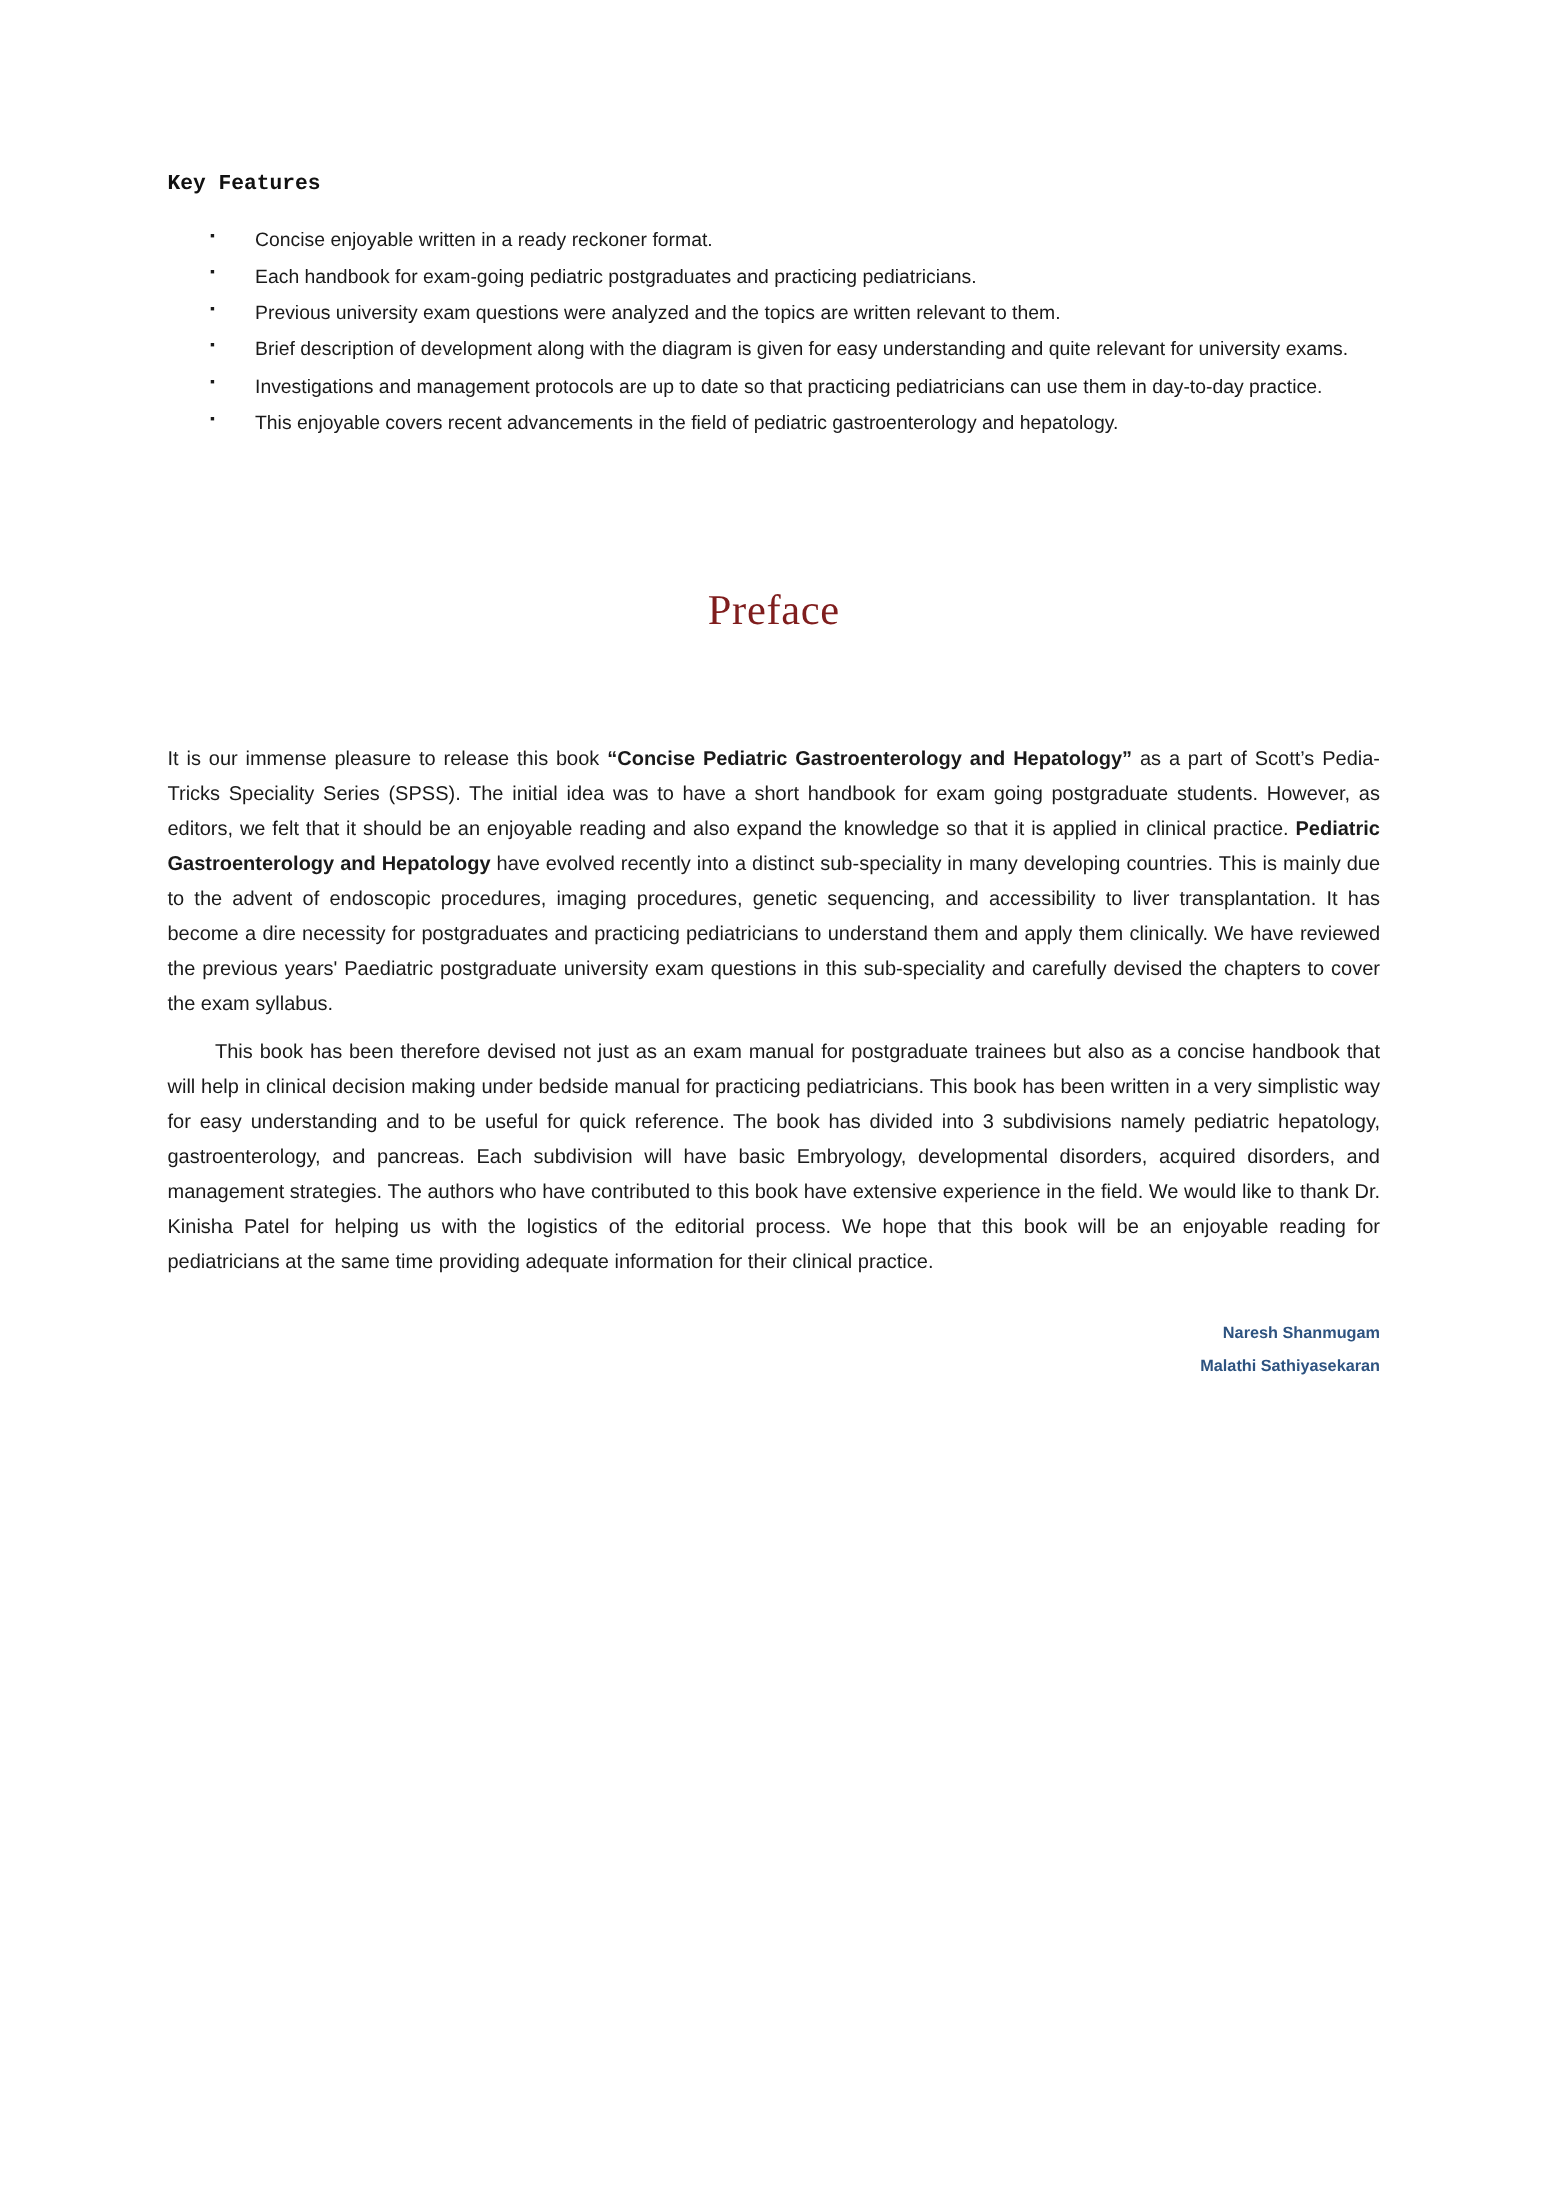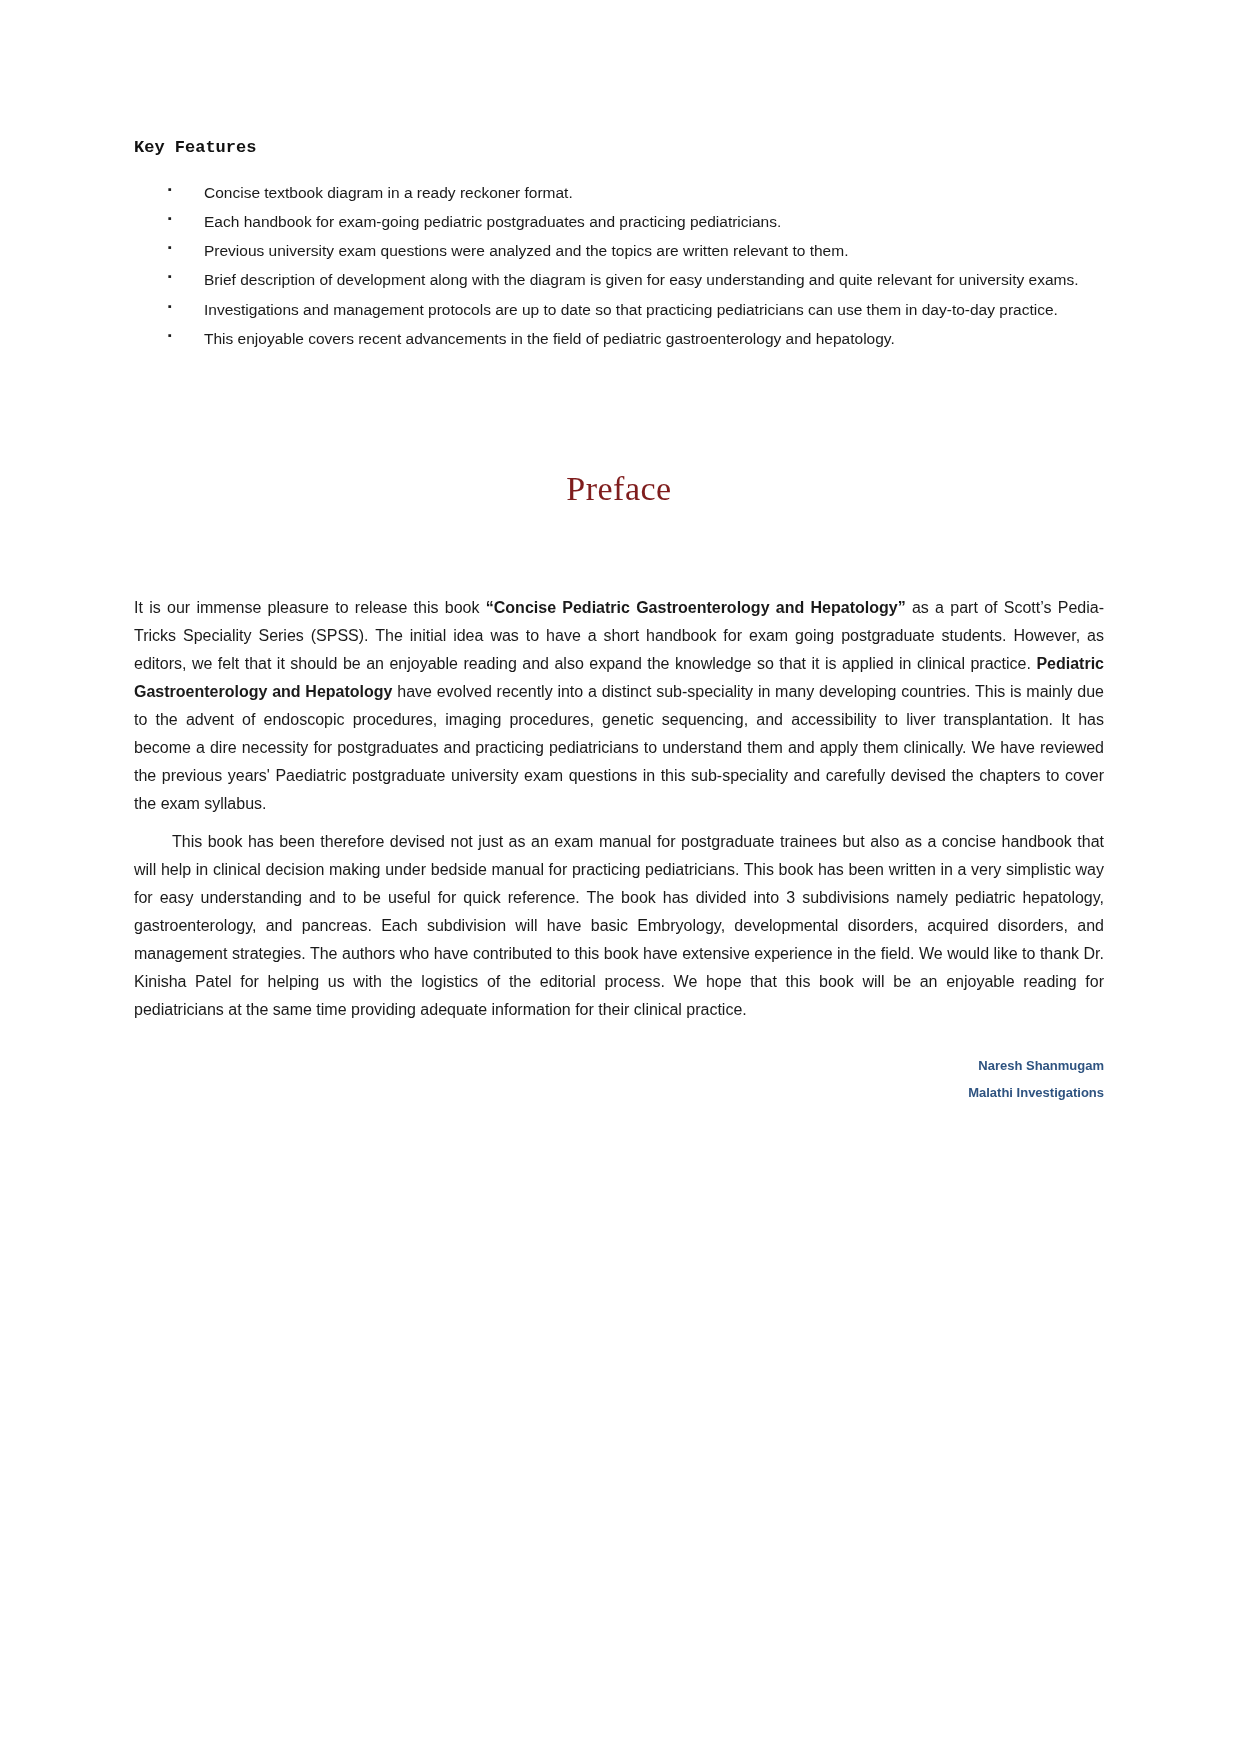--- a/index.html
+++ b/index.html
@@ -80,21 +80,21 @@
 </head>
 <body>
 
 <div class="page">
 
   <h2 class="key-features-heading">Key Features</h2>
 
   <ul class="key-features-list">
     <li>
       <span class="bullet">▪</span>
-      <span>Concise textbook diagram in a ready reckoner format.</span>
+      <span>Concise enjoyable written in a ready reckoner format.</span>
     </li>
     <li>
       <span class="bullet">▪</span>
       <span>Each handbook for exam-going pediatric postgraduates and practicing pediatricians.</span>
     </li>
     <li>
       <span class="bullet">▪</span>
       <span>Previous university exam questions were analyzed and the topics are written relevant to them.</span>
     </li>
     <li>
@@ -114,16 +114,16 @@
   <h1 class="preface-title">Preface</h1>
 
   <div class="preface-body">
     <p class="preface-paragraph"><span>It is our immense pleasure to release this book </span><span style="font-weight: bold;">“Concise Pediatric Gastroenterology and Hepatology”</span><span> as a part of Scott’s Pedia-Tricks Speciality Series (SPSS). The initial idea was to have a short handbook for exam going postgraduate students. However, as editors, we felt that it should be an enjoyable reading and also expand the knowledge so that it is applied in clinical practice. </span><span style="font-weight: bold;">Pediatric Gastroenterology and Hepatology</span><span> have evolved recently into a distinct sub-speciality in many developing countries. This is mainly due to the advent of endoscopic procedures, imaging procedures, genetic sequencing, and accessibility to liver transplantation. It has become a dire necessity for postgraduates and practicing pediatricians to understand them and apply them clinically. We have reviewed the previous years' Paediatric postgraduate university exam questions in this sub-speciality and carefully devised the chapters to cover the exam syllabus.</span></p>
 
     <p class="preface-paragraph indented"><span>This book has been therefore devised not just as an exam manual for postgraduate trainees but also as a concise handbook that will help in clinical decision making under bedside manual for practicing pediatricians. This book has been written in a very simplistic way for easy understanding and to be useful for quick reference. The book has divided into 3 subdivisions namely pediatric hepatology, gastroenterology, and pancreas. Each subdivision will have basic Embryology, developmental disorders, acquired disorders, and management strategies. The authors who have contributed to this book have extensive experience in the field. We would like to thank Dr. Kinisha Patel for helping us with the logistics of the editorial process. We hope that this book will be an enjoyable reading for pediatricians at the same time providing adequate information for their clinical practice.</span></p>
   </div>
 
   <div class="signatures">
     <div class="signature-name" style="color: rgb(46, 83, 128);">Naresh Shanmugam</div>
-    <div class="signature-name" style="color: rgb(46, 83, 128);">Malathi Investigations</div>
+    <div class="signature-name" style="color: rgb(46, 83, 128);">Malathi Sathiyasekaran</div>
   </div>
 
 </div>
 
 </body></html>

